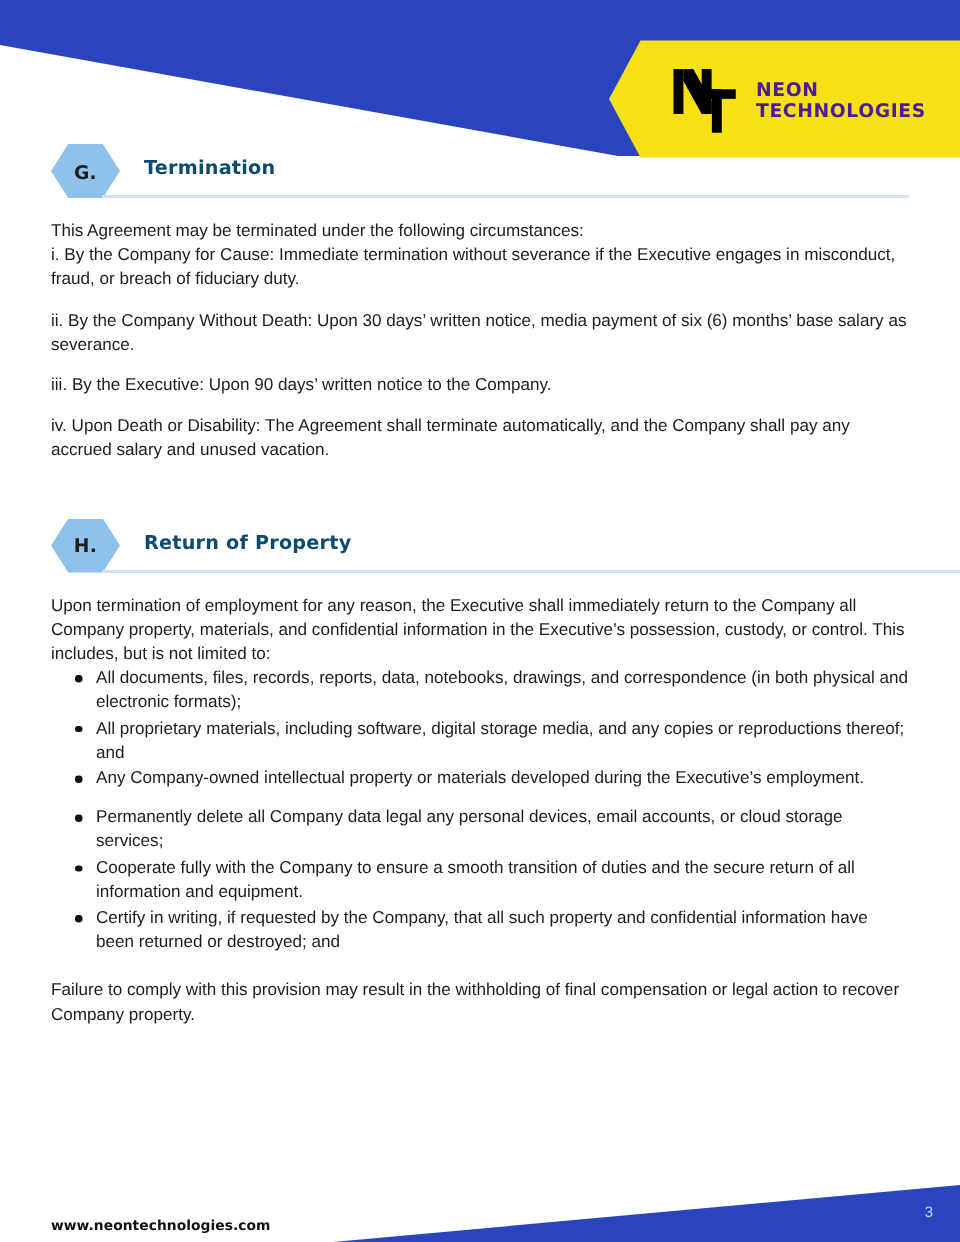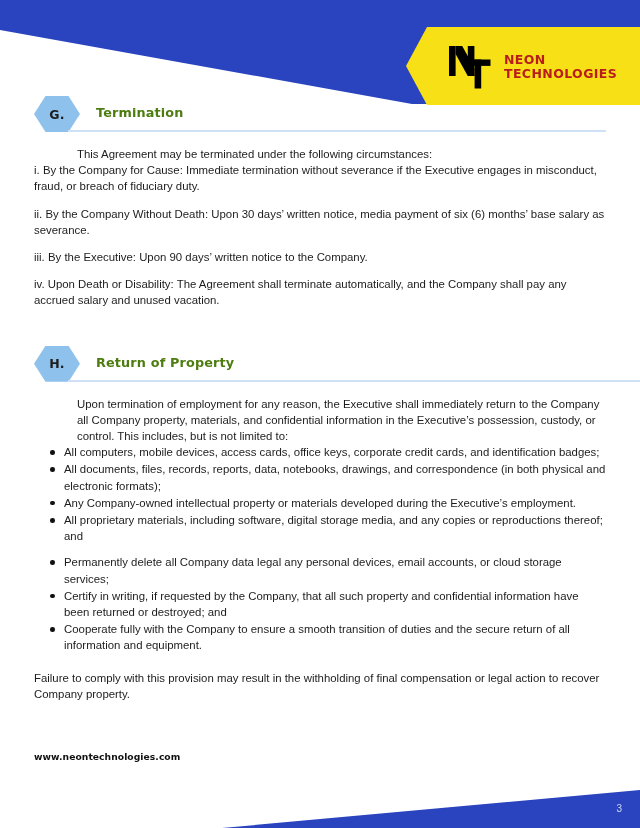--- a/index.html
+++ b/index.html
@@ -57,21 +57,21 @@
     width: 44px;
     height: 46px;
     flex: none;
   }
   .logo-text {
     font-family: "DejaVu Sans", sans-serif;
     font-weight: bold;
     font-size: 12.5px;
     line-height: 14.5px;
     letter-spacing: 0.4px;
-    color: #b91c1c;
+    color: #4c1d95;
   }
 
   
   .content {
     position: absolute;
     left: 34px;
     top: 96px;
     width: 572px;
   }
 
@@ -101,21 +101,21 @@
     letter-spacing: 0.2px;
   }
   .section-title {
     position: absolute;
     left: 62px;
     top: 9px;
     font-family: "DejaVu Sans", sans-serif;
     font-weight: bold;
     font-size: 12.8px;
     letter-spacing: 0.15px;
-    color: #4d7c0f;
+    color: #0c4a6e;
   }
   .section-rule {
     position: absolute;
     left: 34px;
     right: 0;
     bottom: 0;
     height: 1.6px;
     background: #cfe1f4;
   }
   .section-rule.wide {
@@ -126,21 +126,20 @@
   .para {
     font-family: "Liberation Sans", sans-serif;
     font-size: 11.4px;
     line-height: 16.2px;
     color: #1c1c1c;
     margin: 0 0 11px 0;
     text-align: left;
   }
   .para.tight {
     margin-bottom: 0;
-    margin-left: 43px;
   }
   .para b {
     font-weight: normal;
   }
   .bullets {
     margin: 0 0 10px 0;
     padding: 0 0 0 30px;
     list-style: none;
   }
   .bullets li {
@@ -162,21 +161,21 @@
     border-radius: 50%;
     background: #111111;
   }
   .spacer-sm { height: 6px; }
   .spacer-md { height: 26px; }
 
   
   .footer-url {
     position: absolute;
     left: 34px;
-    top: 751px;
+    top: 812px;
     font-family: "DejaVu Sans", sans-serif;
     font-weight: bold;
     font-size: 9.2px;
     color: #101010;
     letter-spacing: 0.05px;
   }
   .page-number {
     position: absolute;
     right: 18px;
     bottom: 14px;
@@ -265,31 +264,30 @@
       <div class="section-rule wide"></div>
     </div>
 
     <p class="para tight">
       <span>Upon termination of employment for any reason, the Executive shall immediately return to the Company all</span>
       <b>Company property, materials, and confidential information</b>
       <span>in the Executive’s possession, custody, or control. This includes, but is not limited to:</span>
     </p>
 
     <ul class="bullets">
-      <li>All computers, mobile devices, access cards, office keys, corporate credit cards, and identification badges;</li>
       <li>All documents, files, records, reports, data, notebooks, drawings, and correspondence (in both physical and electronic formats);</li>
+      <li>All proprietary materials, including software, digital storage media, and any copies or reproductions thereof; and</li>
       <li>Any Company-owned intellectual property or materials developed during the Executive’s employment.</li>
-      <li>All proprietary materials, including software, digital storage media, and any copies or reproductions thereof; and</li>
     </ul>
 
 
     <ul class="bullets">
       <li>Permanently delete all Company data legal any personal devices, email accounts, or cloud storage services;</li>
+      <li>Cooperate fully with the Company to ensure a smooth transition of duties and the secure return of all information and equipment.</li>
       <li>Certify in writing, if requested by the Company, that all such property and confidential information have been returned or destroyed; and</li>
-      <li>Cooperate fully with the Company to ensure a smooth transition of duties and the secure return of all information and equipment.</li>
     </ul>
 
     <div class="spacer-sm"></div>
 
     <p class="para">Failure to comply with this provision may result in the withholding of final compensation or legal action to recover Company property.</p>
 
   </div>
 
   <div class="footer-url">www.neontechnologies.com</div>
 

